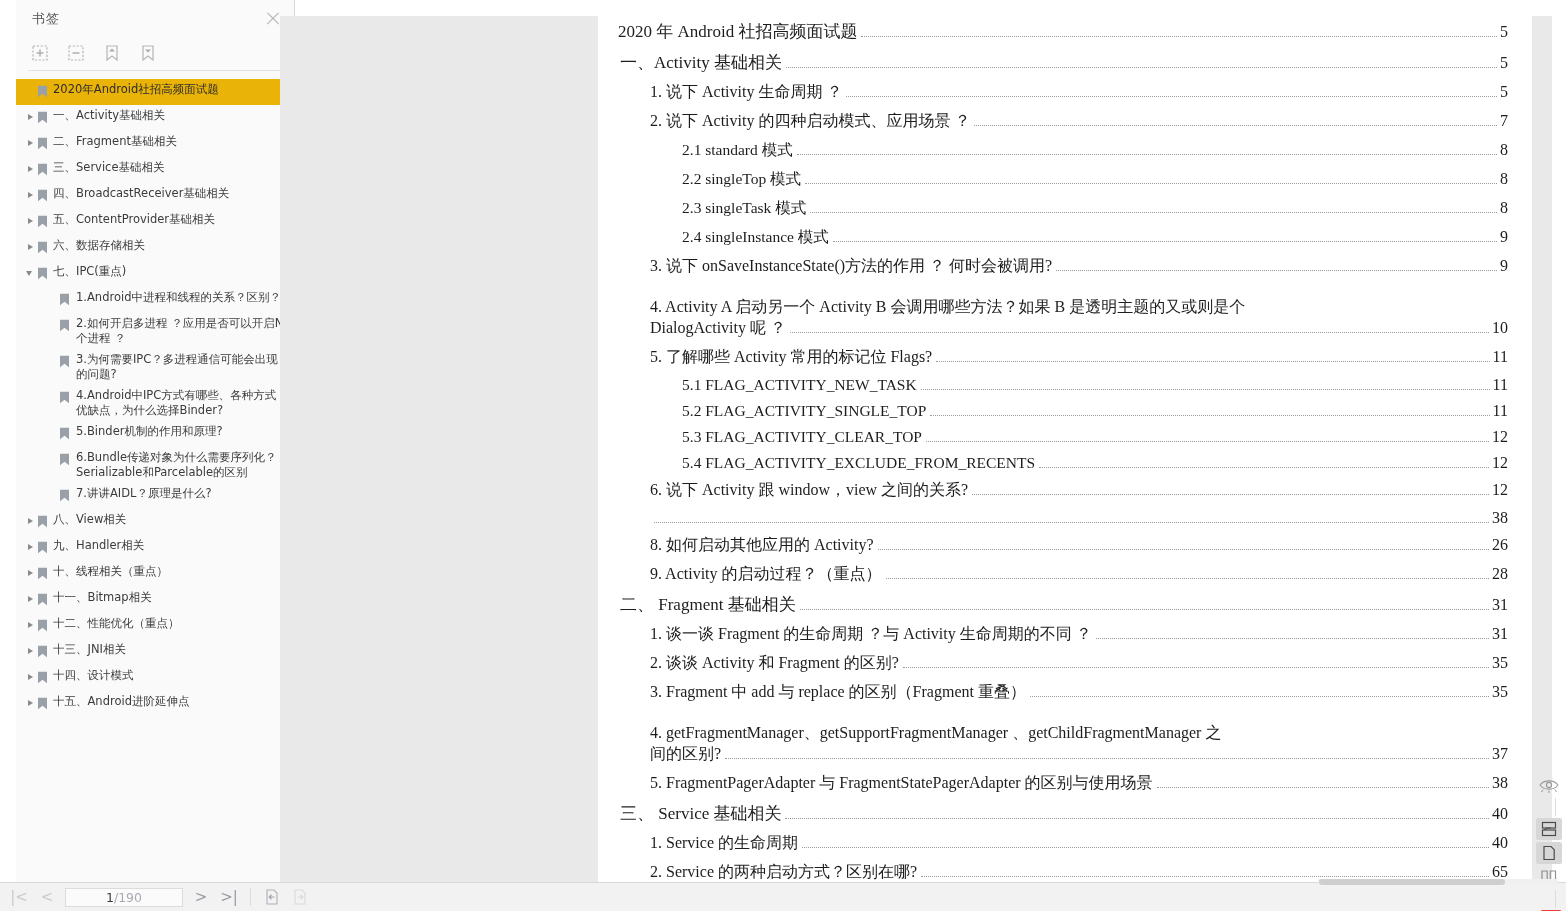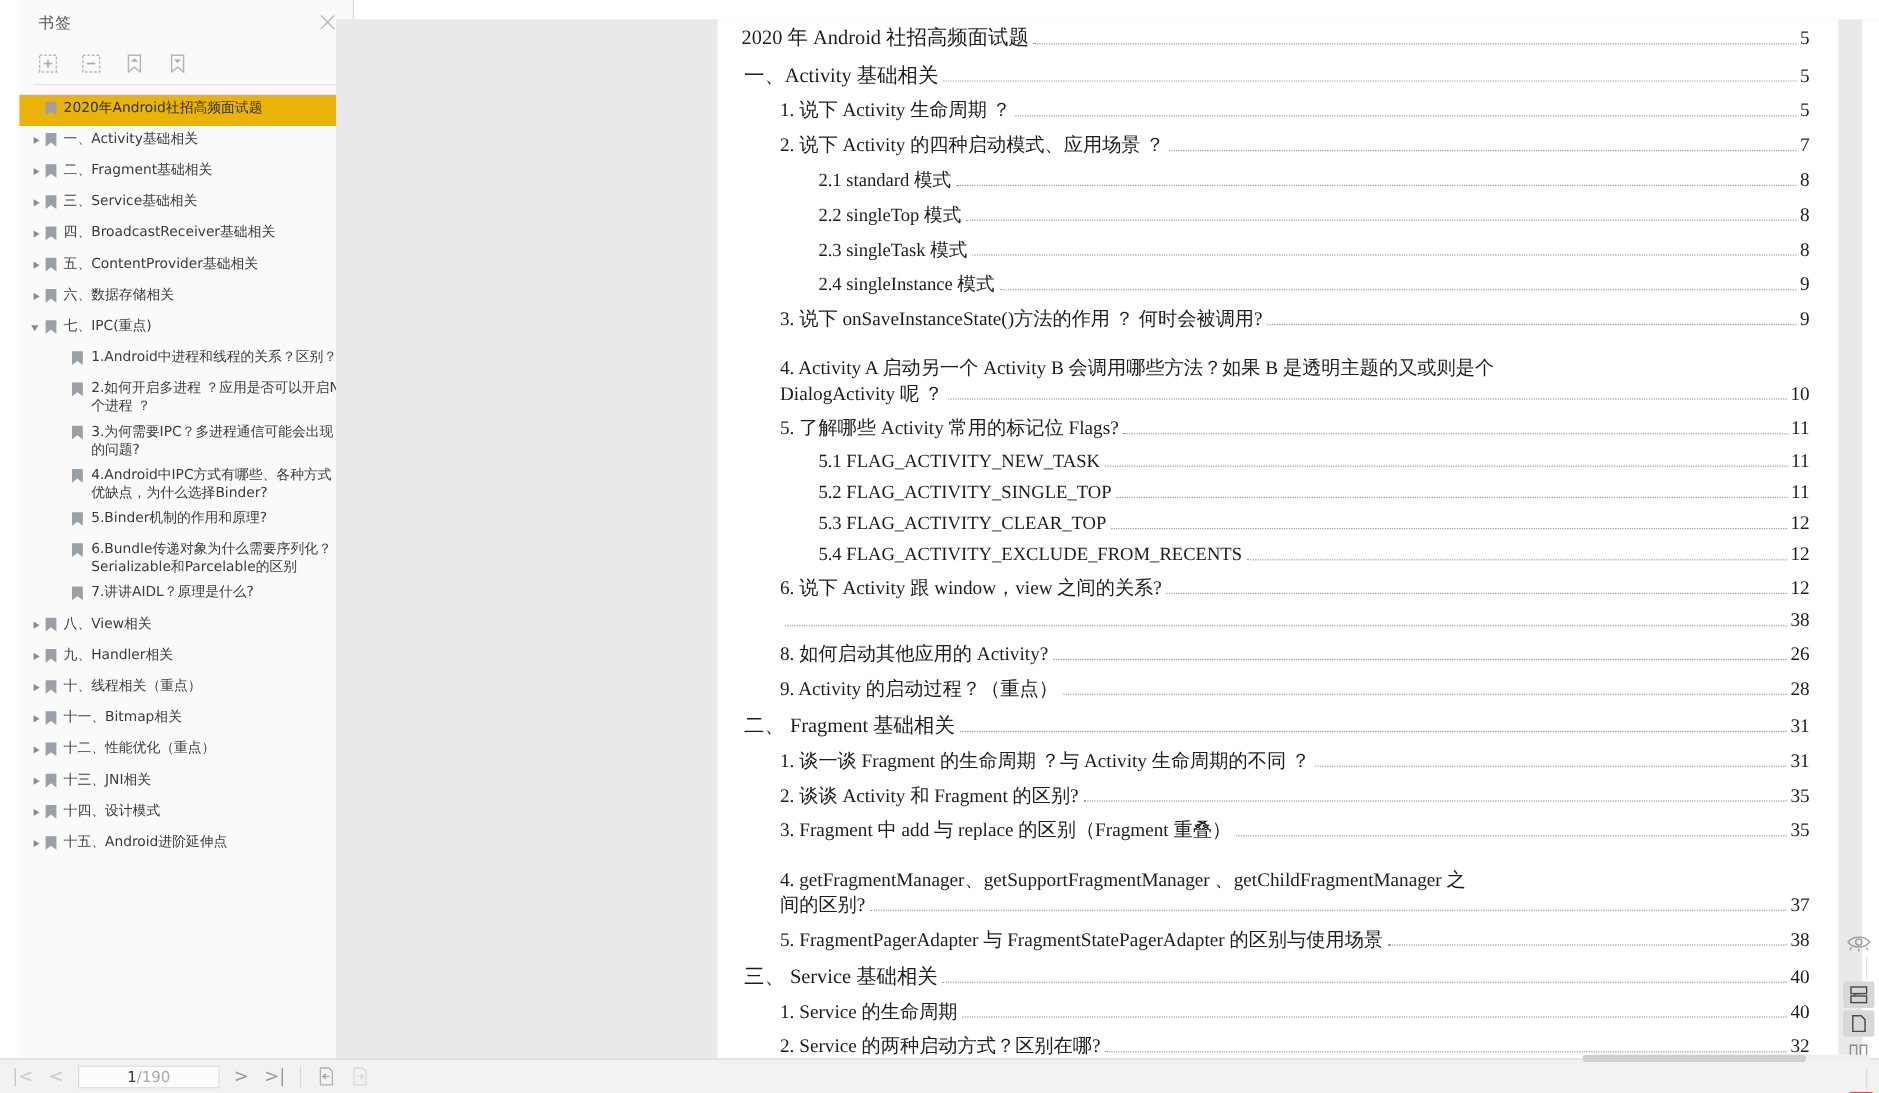--- a/index.html
+++ b/index.html
@@ -516,21 +516,21 @@
             <span class="toc-page">40</span>
           </div>
           <div class="toc-line r-l1">
             <span class="toc-text">1. Service 的生命周期</span>
             <span class="toc-dots"></span>
             <span class="toc-page">40</span>
           </div>
           <div class="toc-line r-l1">
             <span class="toc-text">2. Service 的两种启动方式？区别在哪?</span>
             <span class="toc-dots"></span>
-            <span class="toc-page">32</span>
+            <span class="toc-page">65</span>
           </div>
           <div class="toc-line r-l1 r-spaced">
             <span class="toc-text">3. 如何保证 Service 不被杀死 ？</span>
             <span class="toc-dots"></span>
             <span class="toc-page">43</span>
           </div>
         </div>
     </div>
     <div id="right-scroll"></div>
   </div>

